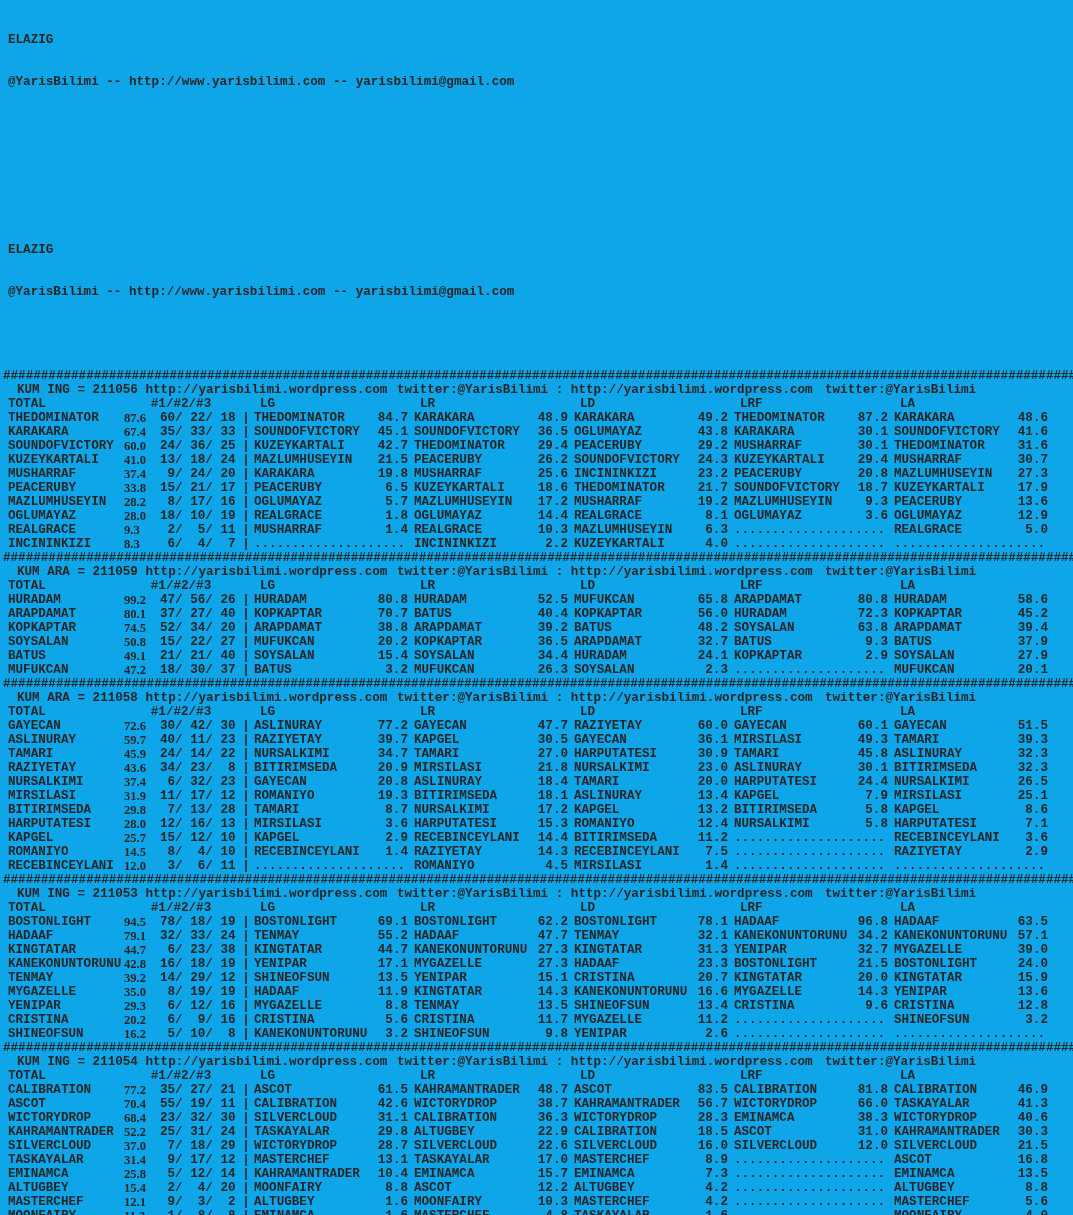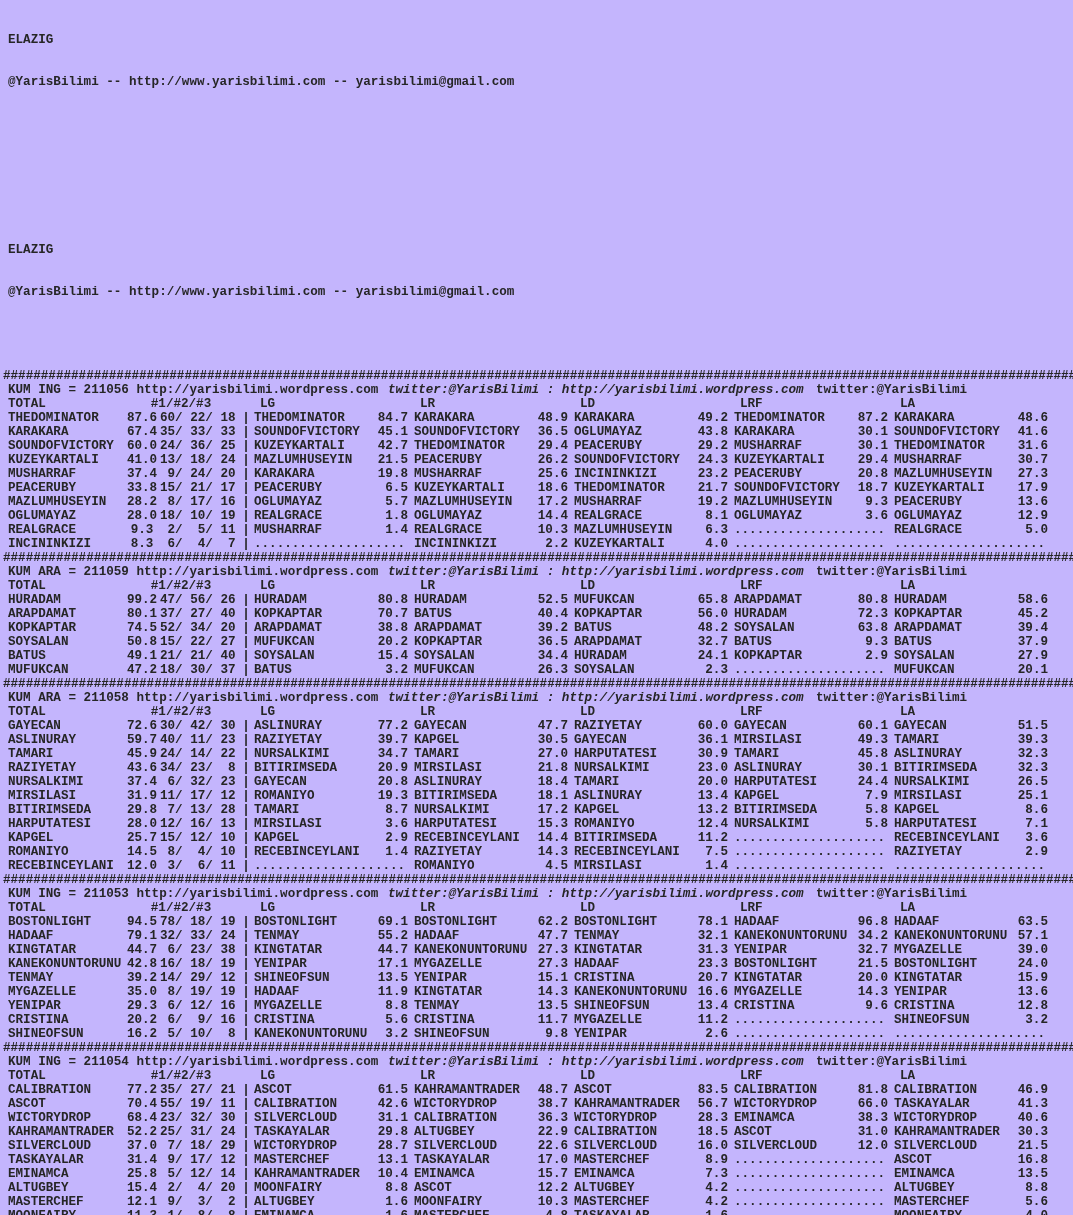--- a/index.html
+++ b/index.html
@@ -1,44 +1,44 @@
 <!DOCTYPE html>
 <html><head>
 <meta charset="utf-8">
 <title></title>
 <style>
   html,body{margin:0;padding:0;background:#F98A6C;}
   .screen{
     position:relative;
     width:1073px;height:1215px;
-    background:#c4b5fd;
+    background:#0ea5e9;
     color:#262626;
     font-family:"Liberation Mono","DejaVu Sans Mono",monospace;
     font-size:12.6px;
     font-weight:700;
     line-height:14px;
     white-space:pre;
     overflow:hidden;
     padding-top:5px;
     box-sizing:border-box;
   }
   .line{height:14px;padding-left:8px;overflow:hidden;}
   .sep{padding-left:3px;}
   .cell{display:inline-block;vertical-align:top;overflow:hidden;height:14px;}
   .w-name{width:116px;}
-  .w-tval{width:36px;text-align:center;}
+  .w-tval{width:36px;text-align:left;font-family:Liberation Serif, serif;}
   .w-rank{width:78px;text-align:left;}
   .w-rankhead{width:114px;text-align:center;}
   .w-bar{width:16px;text-align:center;}
   .pair{width:154px;margin-right:6px;}
   .w-pname{width:118px;}
   .w-pval{width:36px;text-align:right;}
   .phead{width:154px;margin-right:6px;padding-left:6px;box-sizing:border-box;}
-  .t-left{width:380px;}
-  .t-mid{width:428px;font-style:italic;}
+  .t-left{width:380px;margin-left:9px;}
+  .t-mid{width:428px;}
 </style>
 </head>
 <body>
 
 <div class="screen">
   <div class="line"><span>ELAZIG</span></div>
   <div class="line"><span>@YarisBilimi -- http://www.yarisbilimi.com -- yarisbilimi@gmail.com</span></div>
   <div class="line"></div>
   <div class="line"></div>
   <div class="line"></div>

